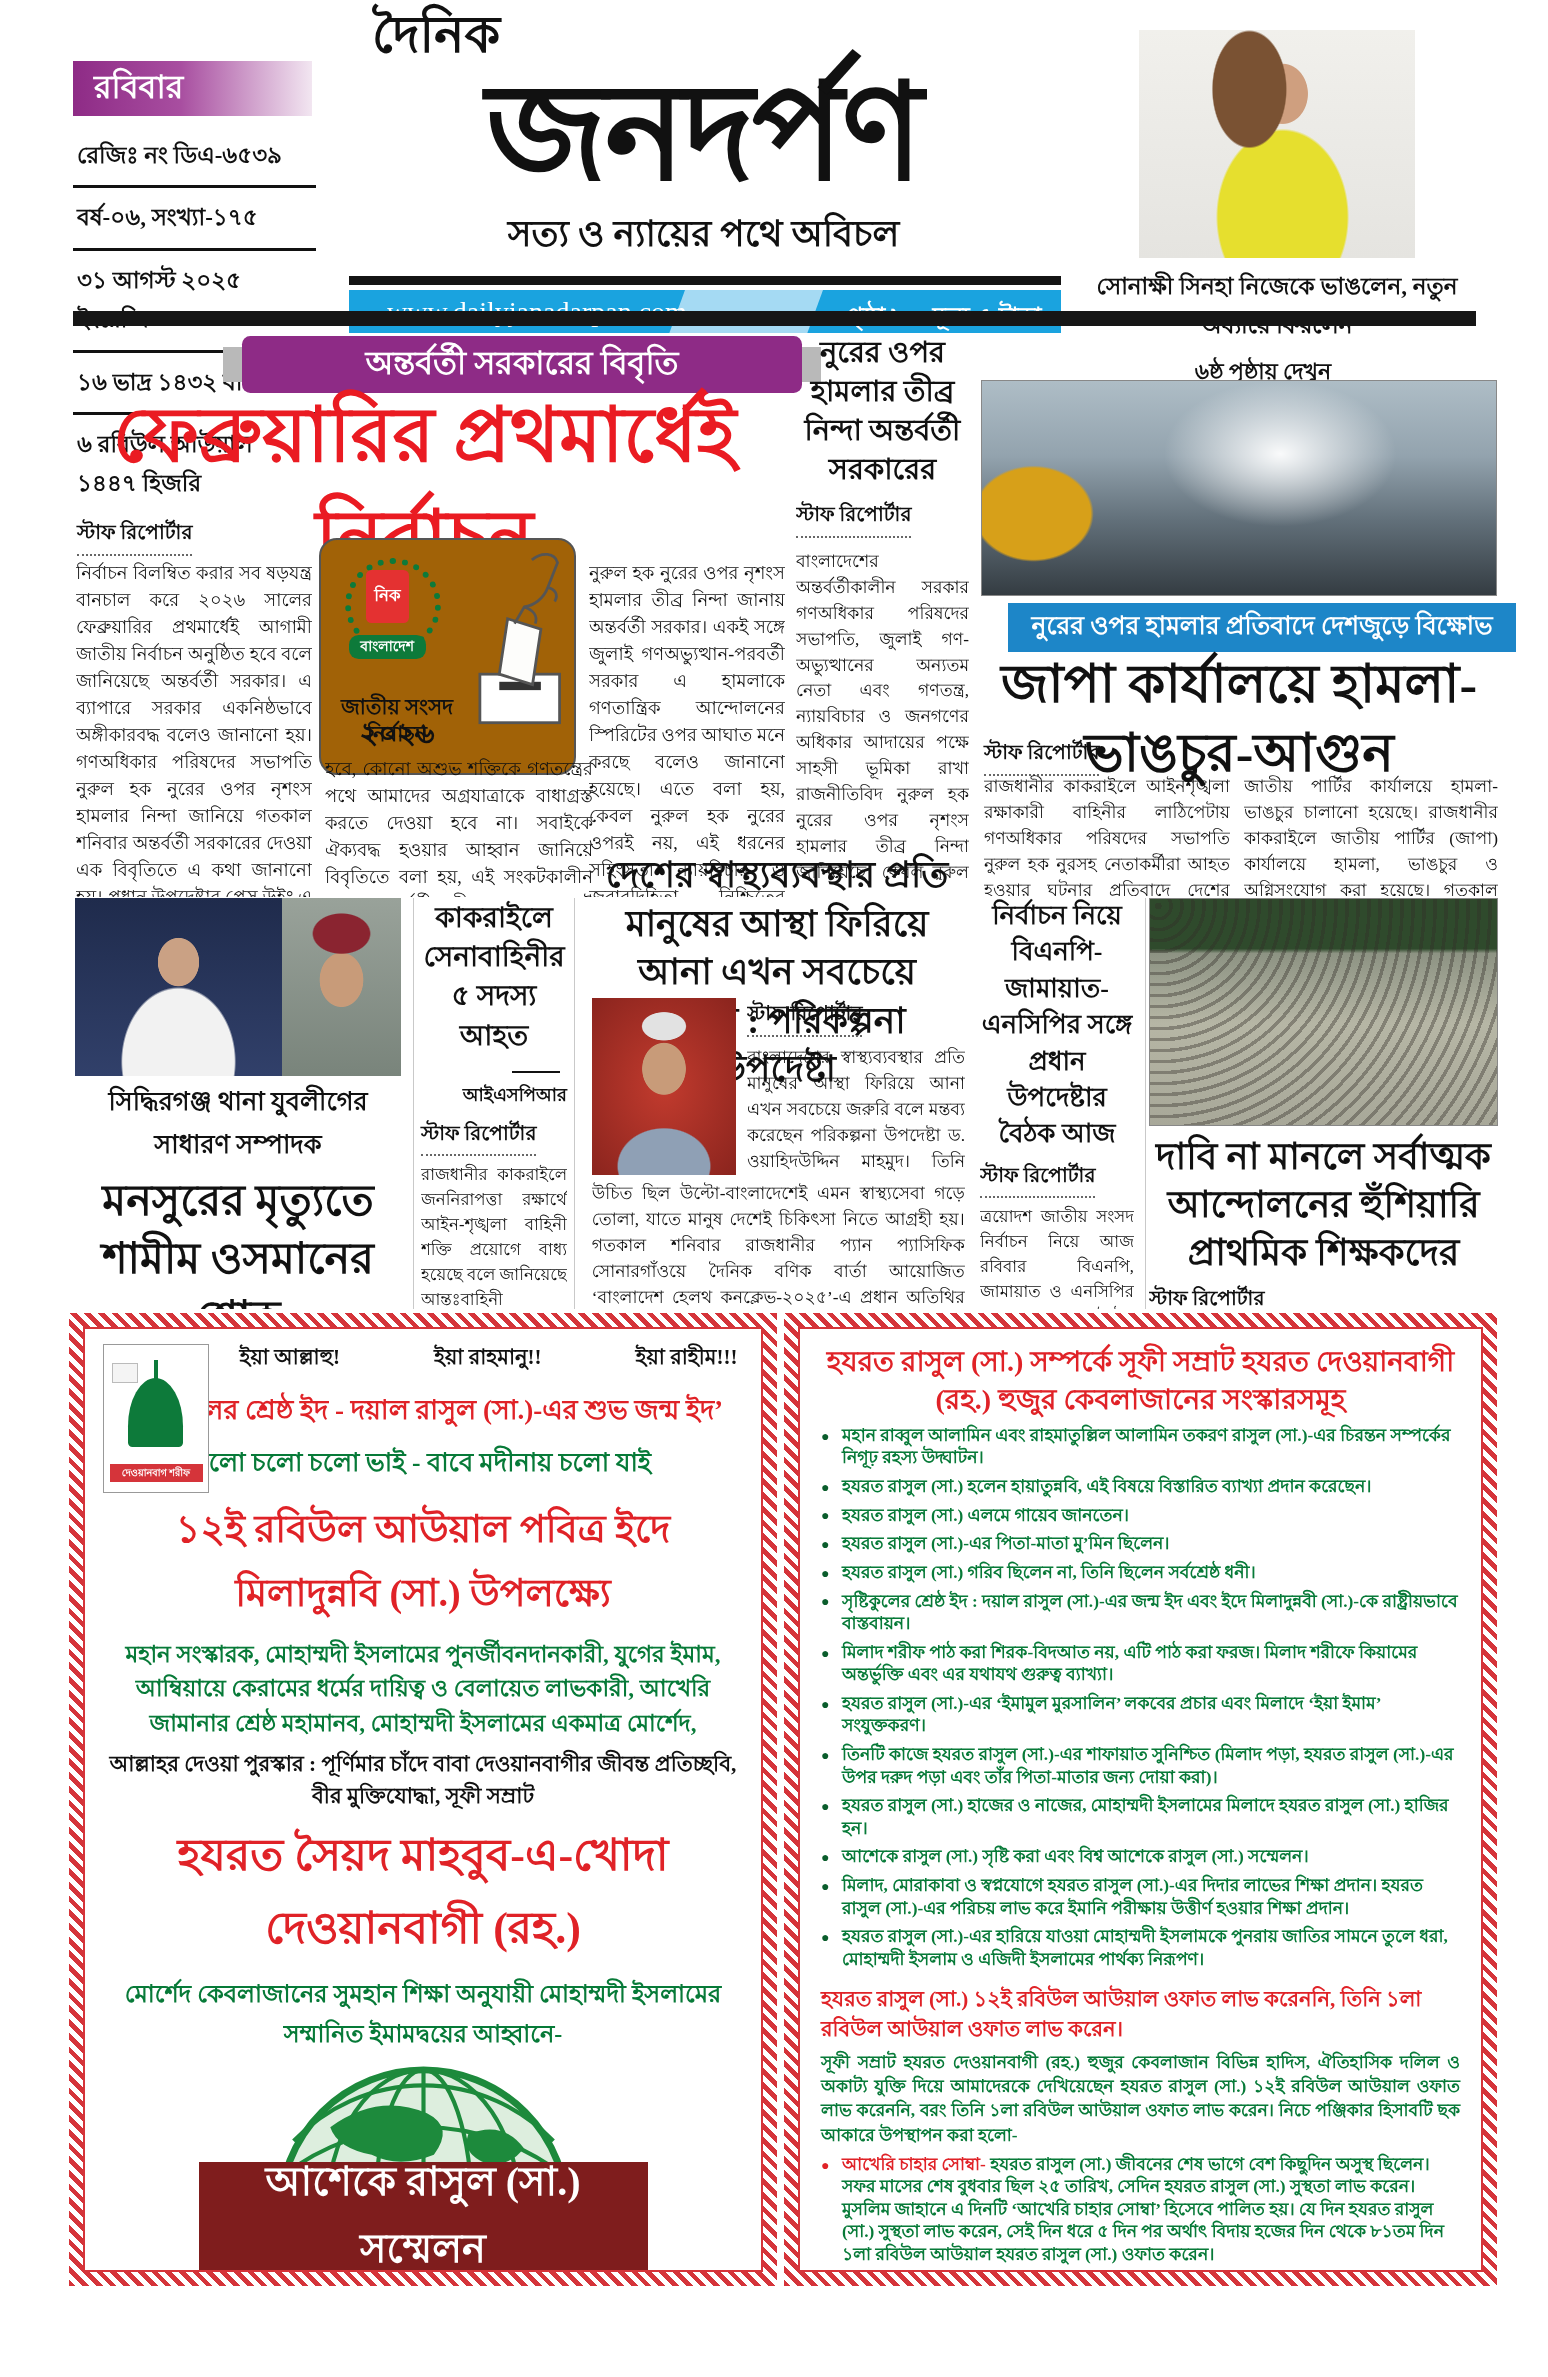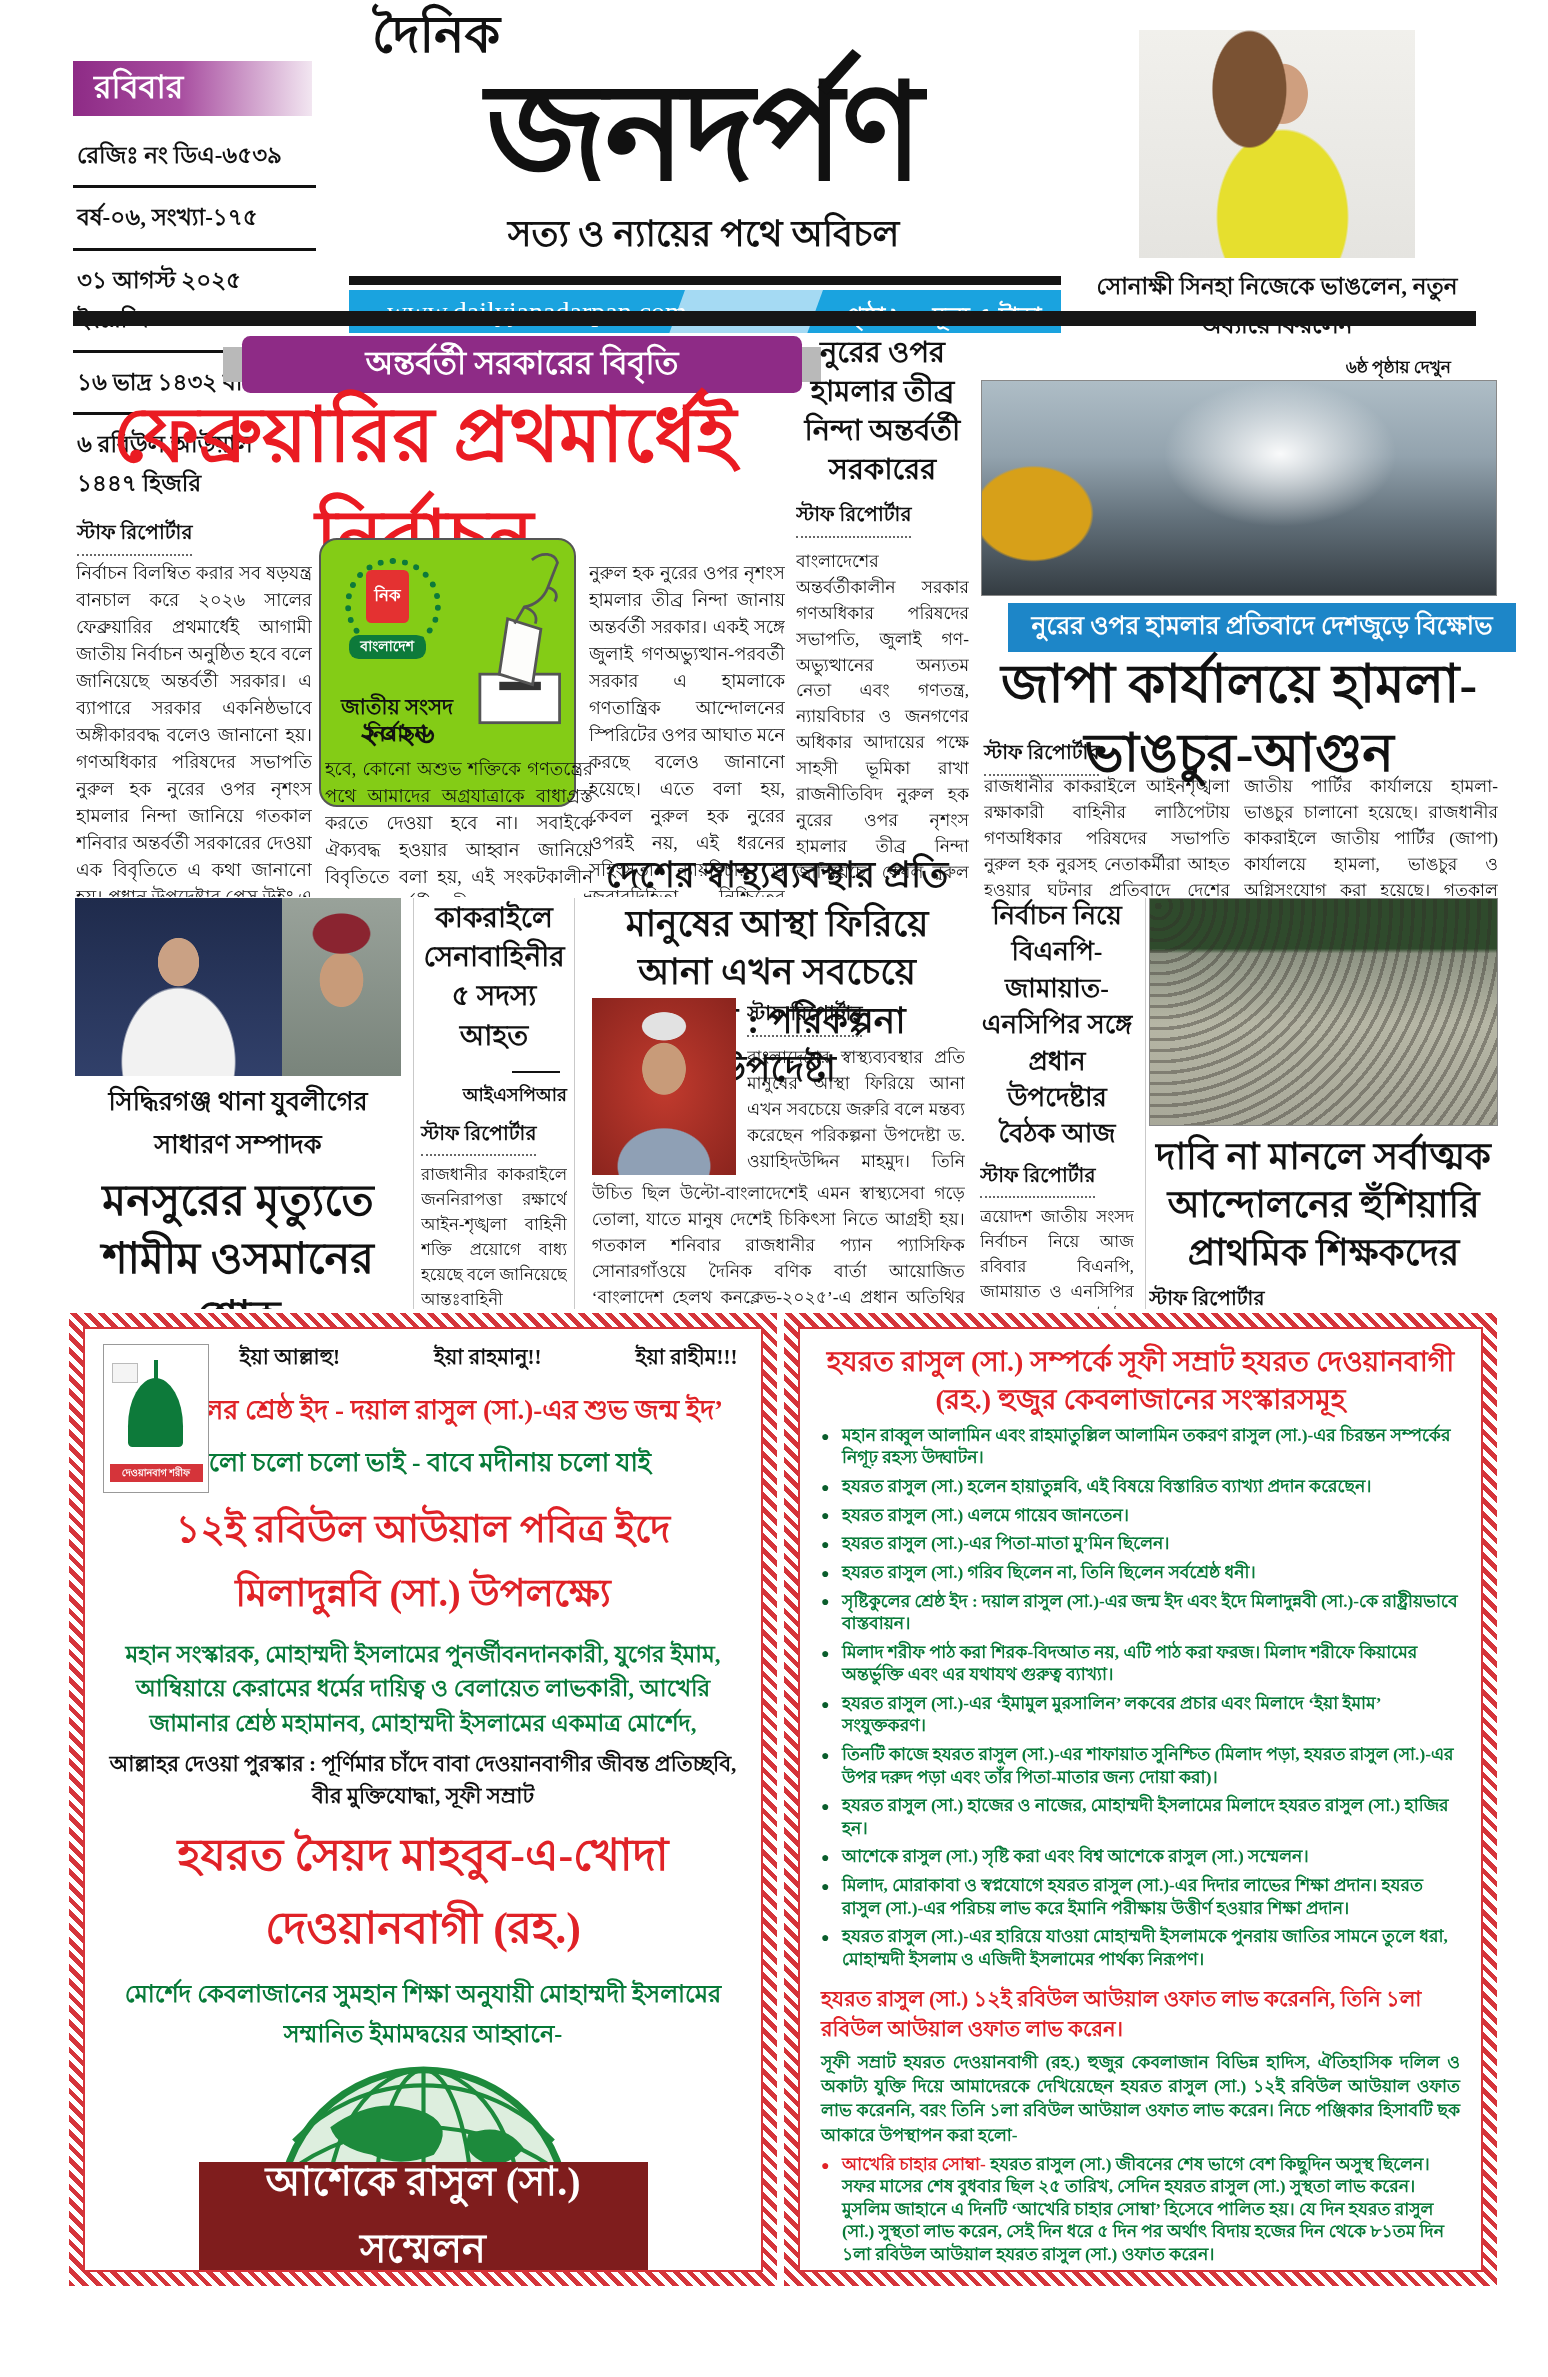--- a/index.html
+++ b/index.html
@@ -26,36 +26,36 @@
   .web-url{position:absolute;left:38px;top:5.5px;color:#fff;font-size:28px;}
   .web-price{position:absolute;right:19.4px;top:7.6px;color:#fff;font-size:23.5px;font-weight:bold;}
 
   .teaser{left:1075px;top:30px;width:404px;}
   .teaser-photo{width:276px;height:228px;margin:0 auto;background:
      radial-gradient(66px 104px at 40% 26%,#7a5233 55%,rgba(122,82,51,0) 57%),
      radial-gradient(43px 51px at 52% 28%,#cf9f7f 58%,rgba(207,159,127,0) 60%),
      radial-gradient(104px 138px at 52% 82%,#e6df2e 62%,rgba(230,223,46,0) 64%),
      linear-gradient(180deg,#f1f0ec,#e5e4e0);}
   .teaser-caption{font-size:23px;font-weight:bold;text-align:center;margin-top:9.7px;}
-  .teaser-page{font-size:17px;font-weight:bold;text-align:right;margin-top:8.3px;padding-right:28px;}
+  .teaser-page{font-size:22px;font-weight:bold;text-align:center;margin-top:8.3px;padding-right:28px;}
 
   .top-bar{left:73px;top:311px;width:1403px;height:15px;background:#161616;}
 
   
   .kicker-wrap{left:242px;top:336px;width:560px;height:57px;}
   .kicker-wrap::before{content:"";position:absolute;left:-19.4px;right:-19.4px;top:11px;bottom:11px;background:#b9b9b9;}
   .kicker{position:absolute;inset:0;background:#8e2b86;color:#fff;font-size:32px;font-weight:bold;
           display:flex;align-items:center;justify-content:center;border-radius:8.3px;}
   .lead-headline{left:61px;top:384px;width:727px;font-size:76px;font-weight:900;color:#ea1b22;
                  text-align:center;line-height:1.35;}
   .byline{display:inline-block;font-size:20px;font-weight:bold;border-bottom:2.8px dotted #666;padding-bottom:3.5px;}
   .lead-byline{left:77px;top:517px;}
   .lead-col1{left:76px;top:560px;width:236px;height:337px;font-size:18px;}
-  .lead-illus{left:319px;top:538px;width:257px;height:269px;border:2.8px solid #555;border-radius:18px;
-              background:#84cc16;box-sizing:border-box;overflow:hidden;}
+  .lead-illus{left:319px;top:538px;width:257px;height:237px;border:2.8px solid #555;border-radius:18px;
+              background:#a16207;box-sizing:border-box;overflow:hidden;}
   .ec-logo{position:absolute;left:18px;top:18px;width:97px;height:104px;text-align:center;}
   .ec-wreath{position:absolute;left:5.5px;top:0;width:84px;height:82px;border:6.2px dotted #0d7a3a;border-radius:50%;}
   .ec-box{position:absolute;left:27px;top:12.4px;width:43px;height:53px;background:#e43131;border-radius:5.5px;
           color:#fff;font-size:16.6px;font-weight:bold;display:flex;align-items:center;justify-content:center;}
   .ec-banner{position:absolute;left:9.7px;top:77px;width:77px;height:23.5px;background:#0d7a3a;border-radius:9.7px;
              color:#fff;font-size:14px;font-weight:bold;display:flex;align-items:center;justify-content:center;}
   .illus-title{position:absolute;left:7px;top:133px;width:138px;font-size:21px;font-weight:900;text-align:center;line-height:1.3;margin-top:21px;}
   .illus-year{position:absolute;left:7px;top:170px;width:138px;font-size:29px;font-weight:900;text-align:center;}
   .illus-art{position:absolute;right:4.1px;top:5.5px;}
   .lead-col2b{left:325px;top:756px;width:268px;height:141px;font-size:18px;}

